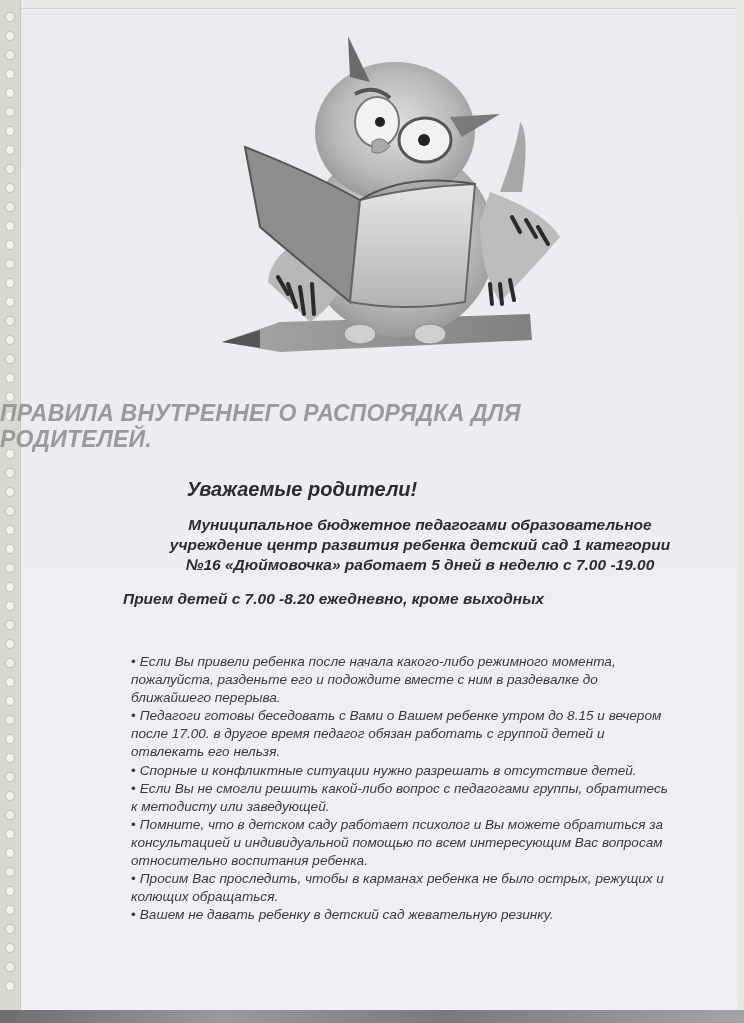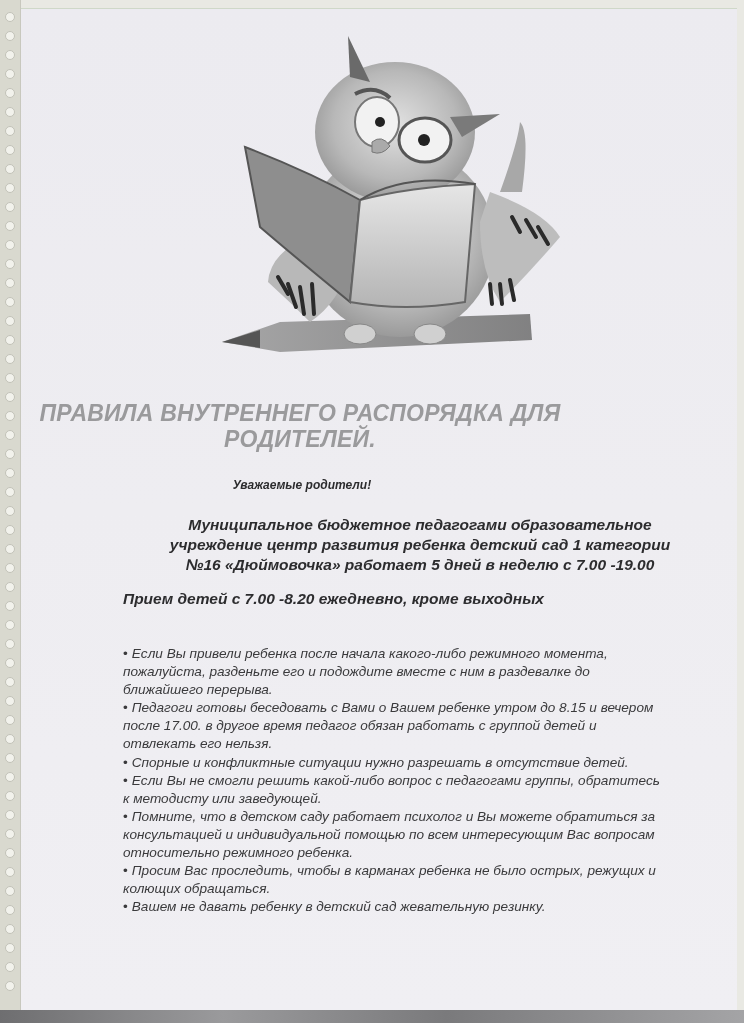--- a/index.html
+++ b/index.html
@@ -44,36 +44,35 @@
     }
     .owl-illustration {
       position: absolute;
       left: 200px; top: 22px;
       width: 380px; height: 350px;
     }
     .title {
       position: absolute;
       left: 0; width: 600px;
       top: 400px;
-      text-align: center;
       font-style: italic;
       font-weight: bold;
       font-size: 23px;
       line-height: 26px;
       color: #9a9a9c;
       letter-spacing: 0.2px;
     }
     .greeting {
       position: absolute;
       left: 0; width: 604px;
       top: 478px;
       text-align: center;
       font-style: italic;
       font-weight: bold;
-      font-size: 12px;
+      font-size: 20px;
       color: #2c2c2e;
     }
     .intro {
       position: absolute;
       left: 120px; width: 600px;
       top: 515px;
       text-align: center;
       font-style: italic;
       font-weight: bold;
       font-size: 15.5px;
@@ -86,21 +85,21 @@
       top: 590px;
       font-style: italic;
       font-weight: bold;
       font-size: 15.5px;
       color: #2c2c2e;
     }
     .rules {
       position: absolute;
       left: 123px; width: 600px;
       top: 645px;
-      margin: 0; padding: 0;
+      margin: 8px; padding: 0;
       list-style: none;
       font-style: italic;
       font-size: 13.6px;
       line-height: 18.1px;
       color: #3a3a3c;
     }
     .rules li {
       margin: 0; padding: 0;
     }
     .rules .bullet {
@@ -271,21 +270,21 @@
   <li>
     <div><span class="bullet">•</span><span>Спорные и конфликтные ситуации нужно разрешать в отсутствие детей.</span></div>
   </li>
   <li>
     <div><span class="bullet">•</span><span>Если Вы не смогли решить какой-либо вопрос с педагогами группы, обратитесь</span></div>
     <div>к методисту или заведующей.</div>
   </li>
   <li>
     <div><span class="bullet">•</span><span>Помните, что в детском саду работает психолог и Вы можете обратиться за</span></div>
     <div>консультацией и индивидуальной помощью по всем интересующим Вас вопросам</div>
-    <div>относительно режимного ребенка.</div>
+    <div>относительно воспитания ребенка.</div>
   </li>
   <li>
     <div><span class="bullet">•</span><span>Просим Вас проследить, чтобы в карманах ребенка не было острых, режущих и</span></div>
     <div>колющих обращаться.</div>
   </li>
   <li>
     <div><span class="bullet">•</span><span>Вашем не давать ребенку в детский сад жевательную резинку.</span></div>
   </li>
 </ul>
 

